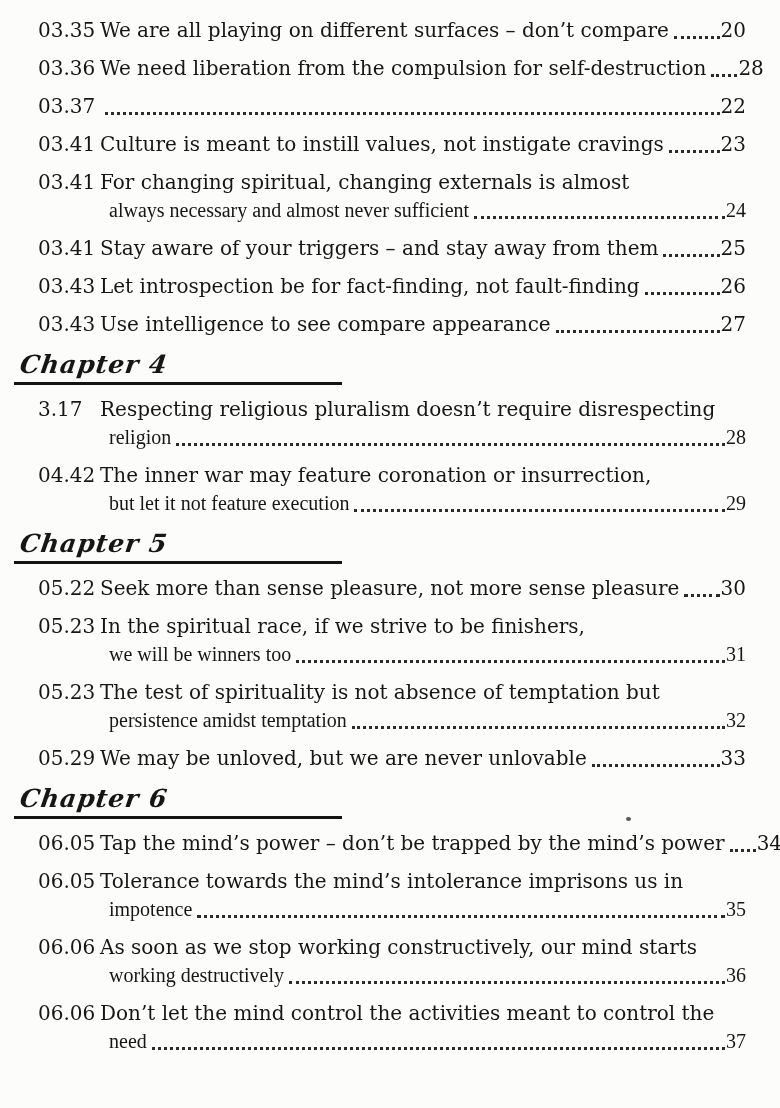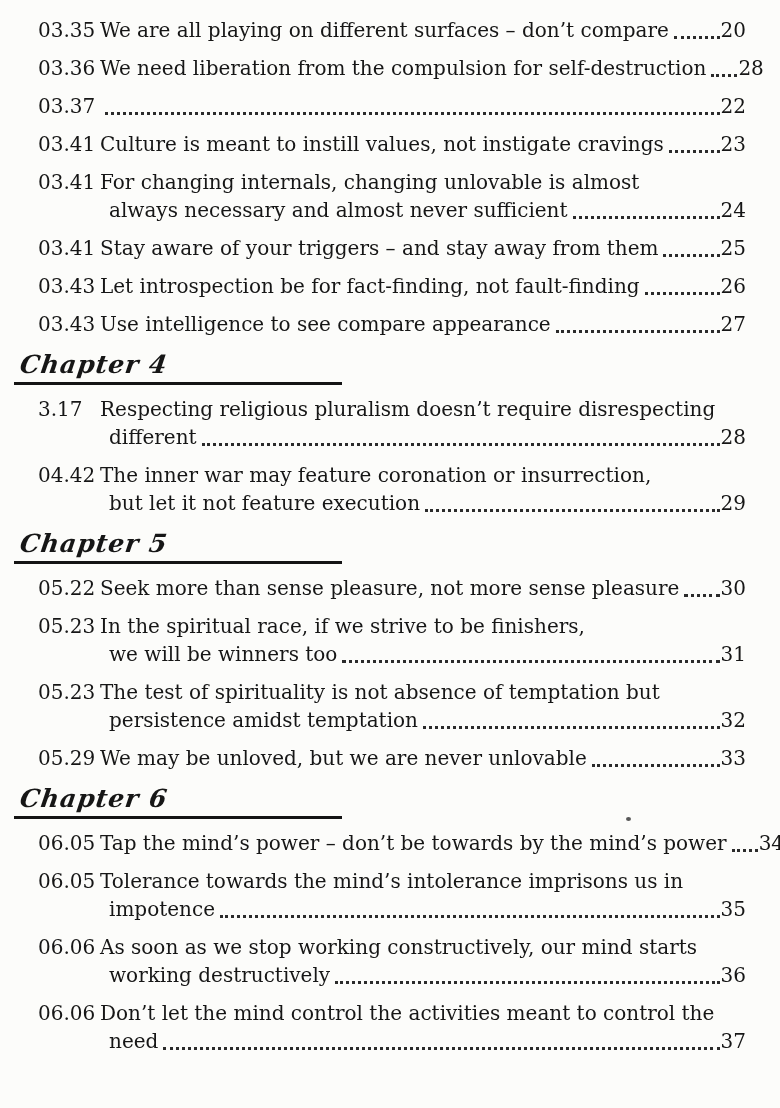--- a/index.html
+++ b/index.html
@@ -38,21 +38,21 @@
   .entry {
     display: flex;
     align-items: flex-start;
     margin-bottom: 10px;
     font-size: 20px;
     line-height: 28px;
   }
   .entry-number { flex: none; width: 62px; }
   .entry-body { flex: 1; min-width: 0; }
   .line { display: flex; align-items: baseline; }
-  .line.cont { padding-left: 9px; }
+  .line.cont { padding-left: 9px; font-family: Liberation Serif, serif; }
   .line-text { white-space: nowrap; text-align: right; }
   .leader {
     flex: 1 1 auto;
     min-width: 26px;
     border-bottom: 3px dotted var(--leader-color, #2b2b2b);
     margin: 0 1px 5px 5px;
     align-self: stretch;
   }
   .page-num { flex: none; text-align: left; }
 
@@ -107,21 +107,21 @@
             <span class="line-text">Culture is meant to instill values, not instigate cravings</span>
             <span class="leader"></span>
             <span class="page-num">23</span>
           </div>
         </div>
       </div>
       <div class="entry">
         <div class="entry-number">03.41</div>
         <div class="entry-body">
           <div class="line">
-            <span class="line-text">For changing internals, changing unlovable is almost</span>
+            <span class="line-text">For changing spiritual, changing externals is almost</span>
           </div>
           <div class="line cont">
             <span class="line-text">always necessary and almost never sufficient</span>
             <span class="leader"></span>
             <span class="page-num">24</span>
           </div>
         </div>
       </div>
       <div class="entry">
         <div class="entry-number">03.41</div>
@@ -154,21 +154,21 @@
         </div>
       </div>
       <div class="chapter-wrap"><div class="chapter-text">Chapter 4</div></div>
       <div class="entry">
         <div class="entry-number">3.17</div>
         <div class="entry-body">
           <div class="line">
             <span class="line-text">Respecting religious pluralism doesn’t require disrespecting</span>
           </div>
           <div class="line cont">
-            <span class="line-text">different</span>
+            <span class="line-text">religion</span>
             <span class="leader"></span>
             <span class="page-num">28</span>
           </div>
         </div>
       </div>
       <div class="entry">
         <div class="entry-number">04.42</div>
         <div class="entry-body">
           <div class="line">
             <span class="line-text">The inner war may feature coronation or insurrection,</span>
@@ -225,21 +225,21 @@
             <span class="leader"></span>
             <span class="page-num">33</span>
           </div>
         </div>
       </div>
       <div class="chapter-wrap"><div class="chapter-text">Chapter 6</div></div>
       <div class="entry">
         <div class="entry-number">06.05</div>
         <div class="entry-body">
           <div class="line">
-            <span class="line-text">Tap the mind’s power – don’t be towards by the mind’s power</span>
+            <span class="line-text">Tap the mind’s power – don’t be trapped by the mind’s power</span>
             <span class="leader"></span>
             <span class="page-num">34</span>
           </div>
         </div>
       </div>
       <div class="entry">
         <div class="entry-number">06.05</div>
         <div class="entry-body">
           <div class="line">
             <span class="line-text">Tolerance towards the mind’s intolerance imprisons us in</span>

